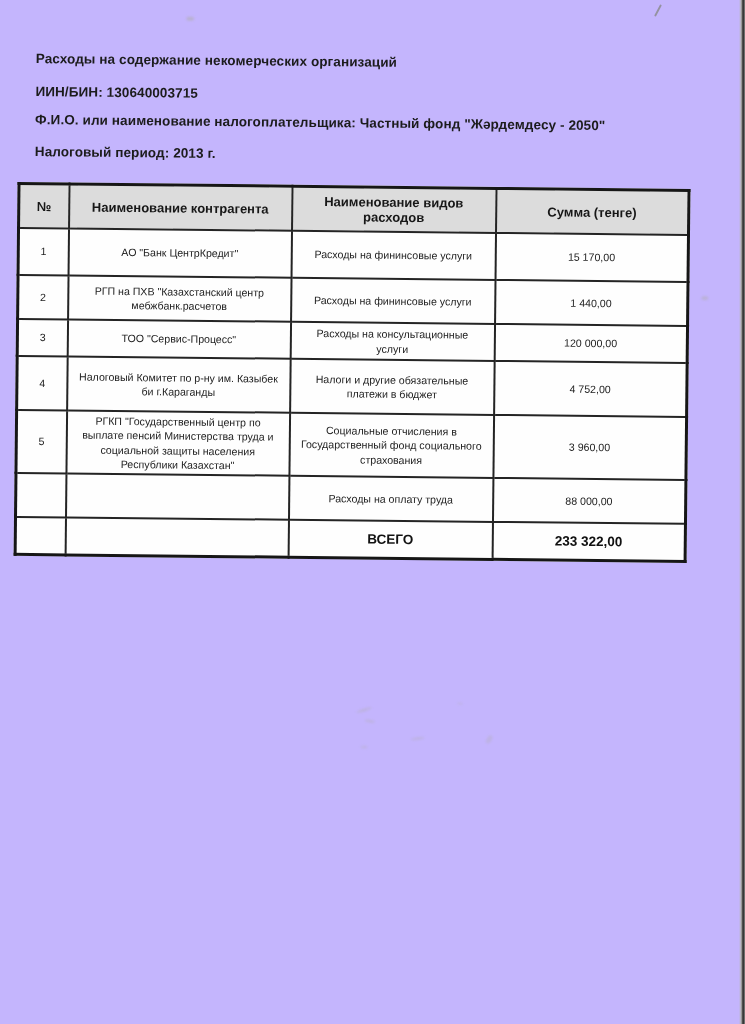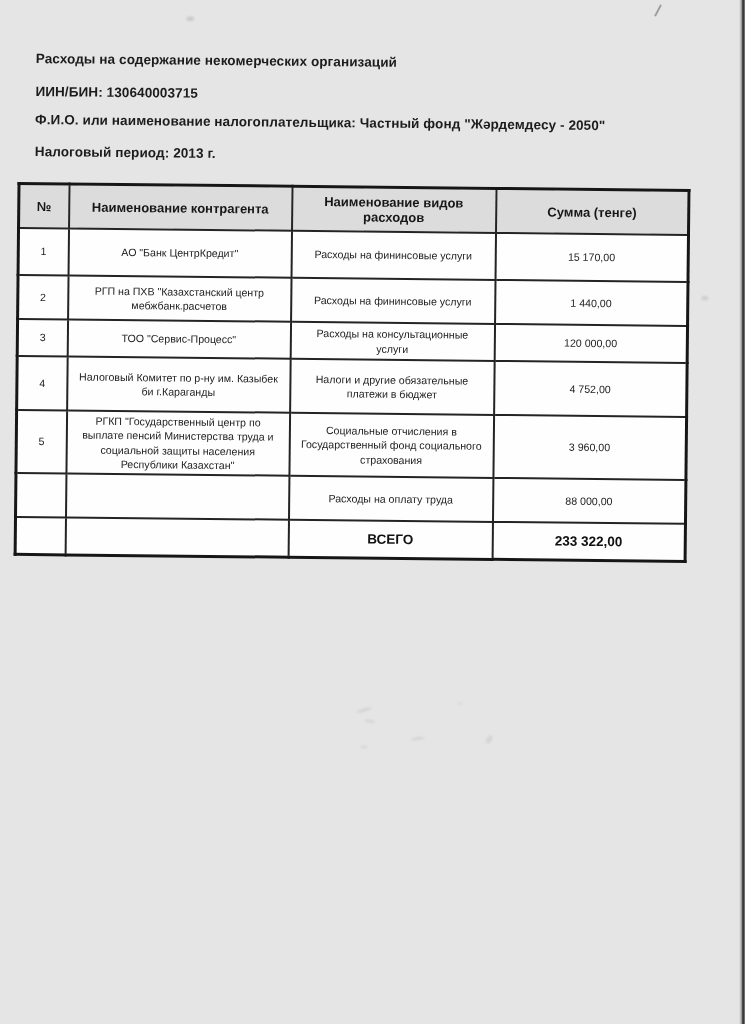--- a/index.html
+++ b/index.html
@@ -11,21 +11,21 @@
     width: 745px;
     height: 1024px;
     position: relative;
     overflow: hidden;
     font-family: "Liberation Sans", sans-serif;
     color: #1a1a1a;
   }
   .page {
     position: absolute;
     inset: 0;
-    background: #e5e5e5;
+    background: #c4b5fd;
   }
   
   .scan-tilt {
     position: absolute;
     inset: 0;
     transform: rotate(0.6deg);
     transform-origin: 30px 40px;
   }
   .doc-line {
     position: absolute;

